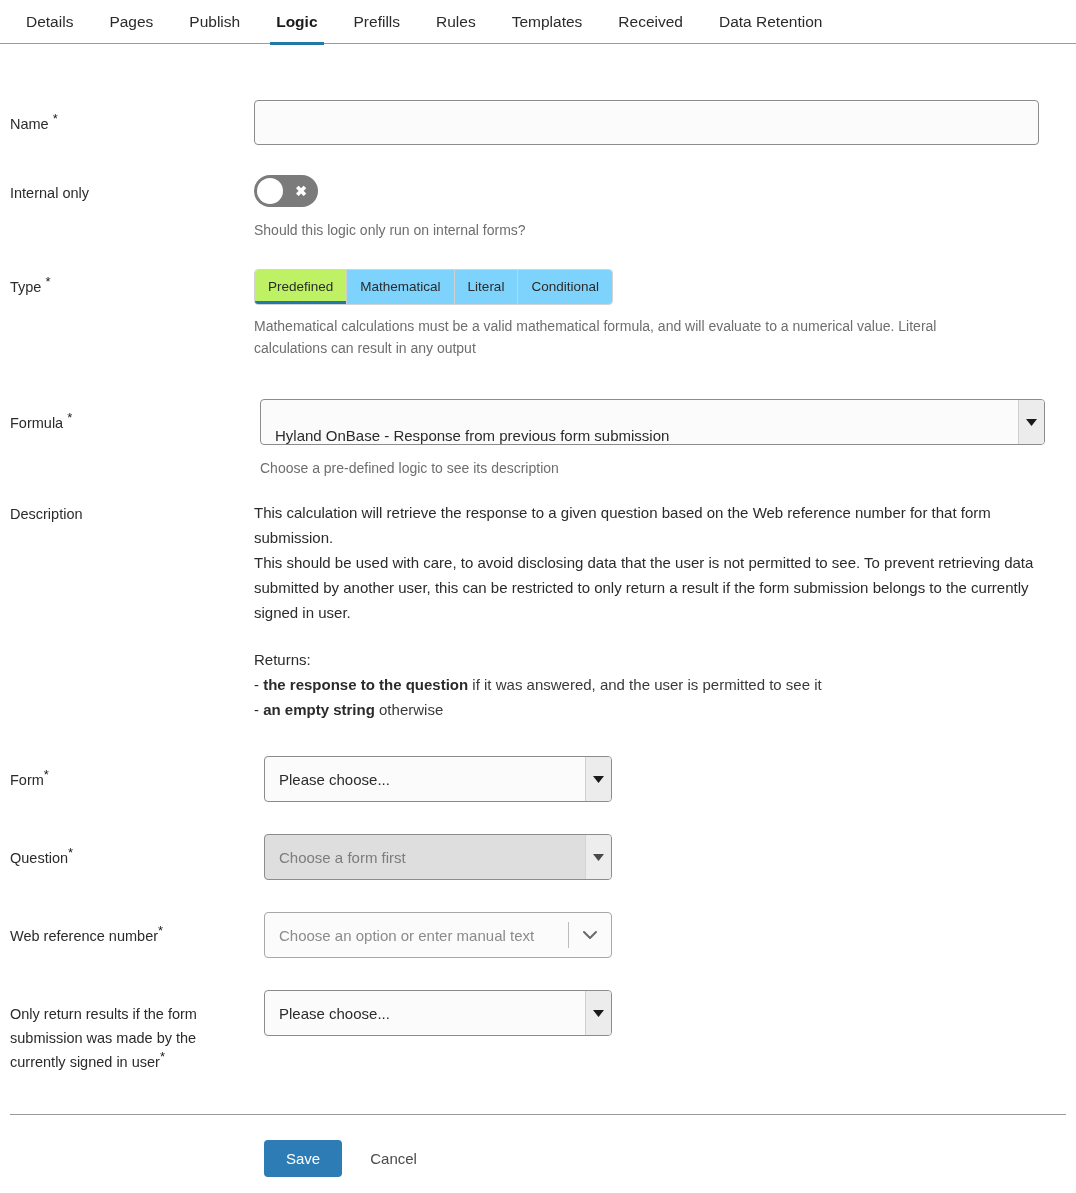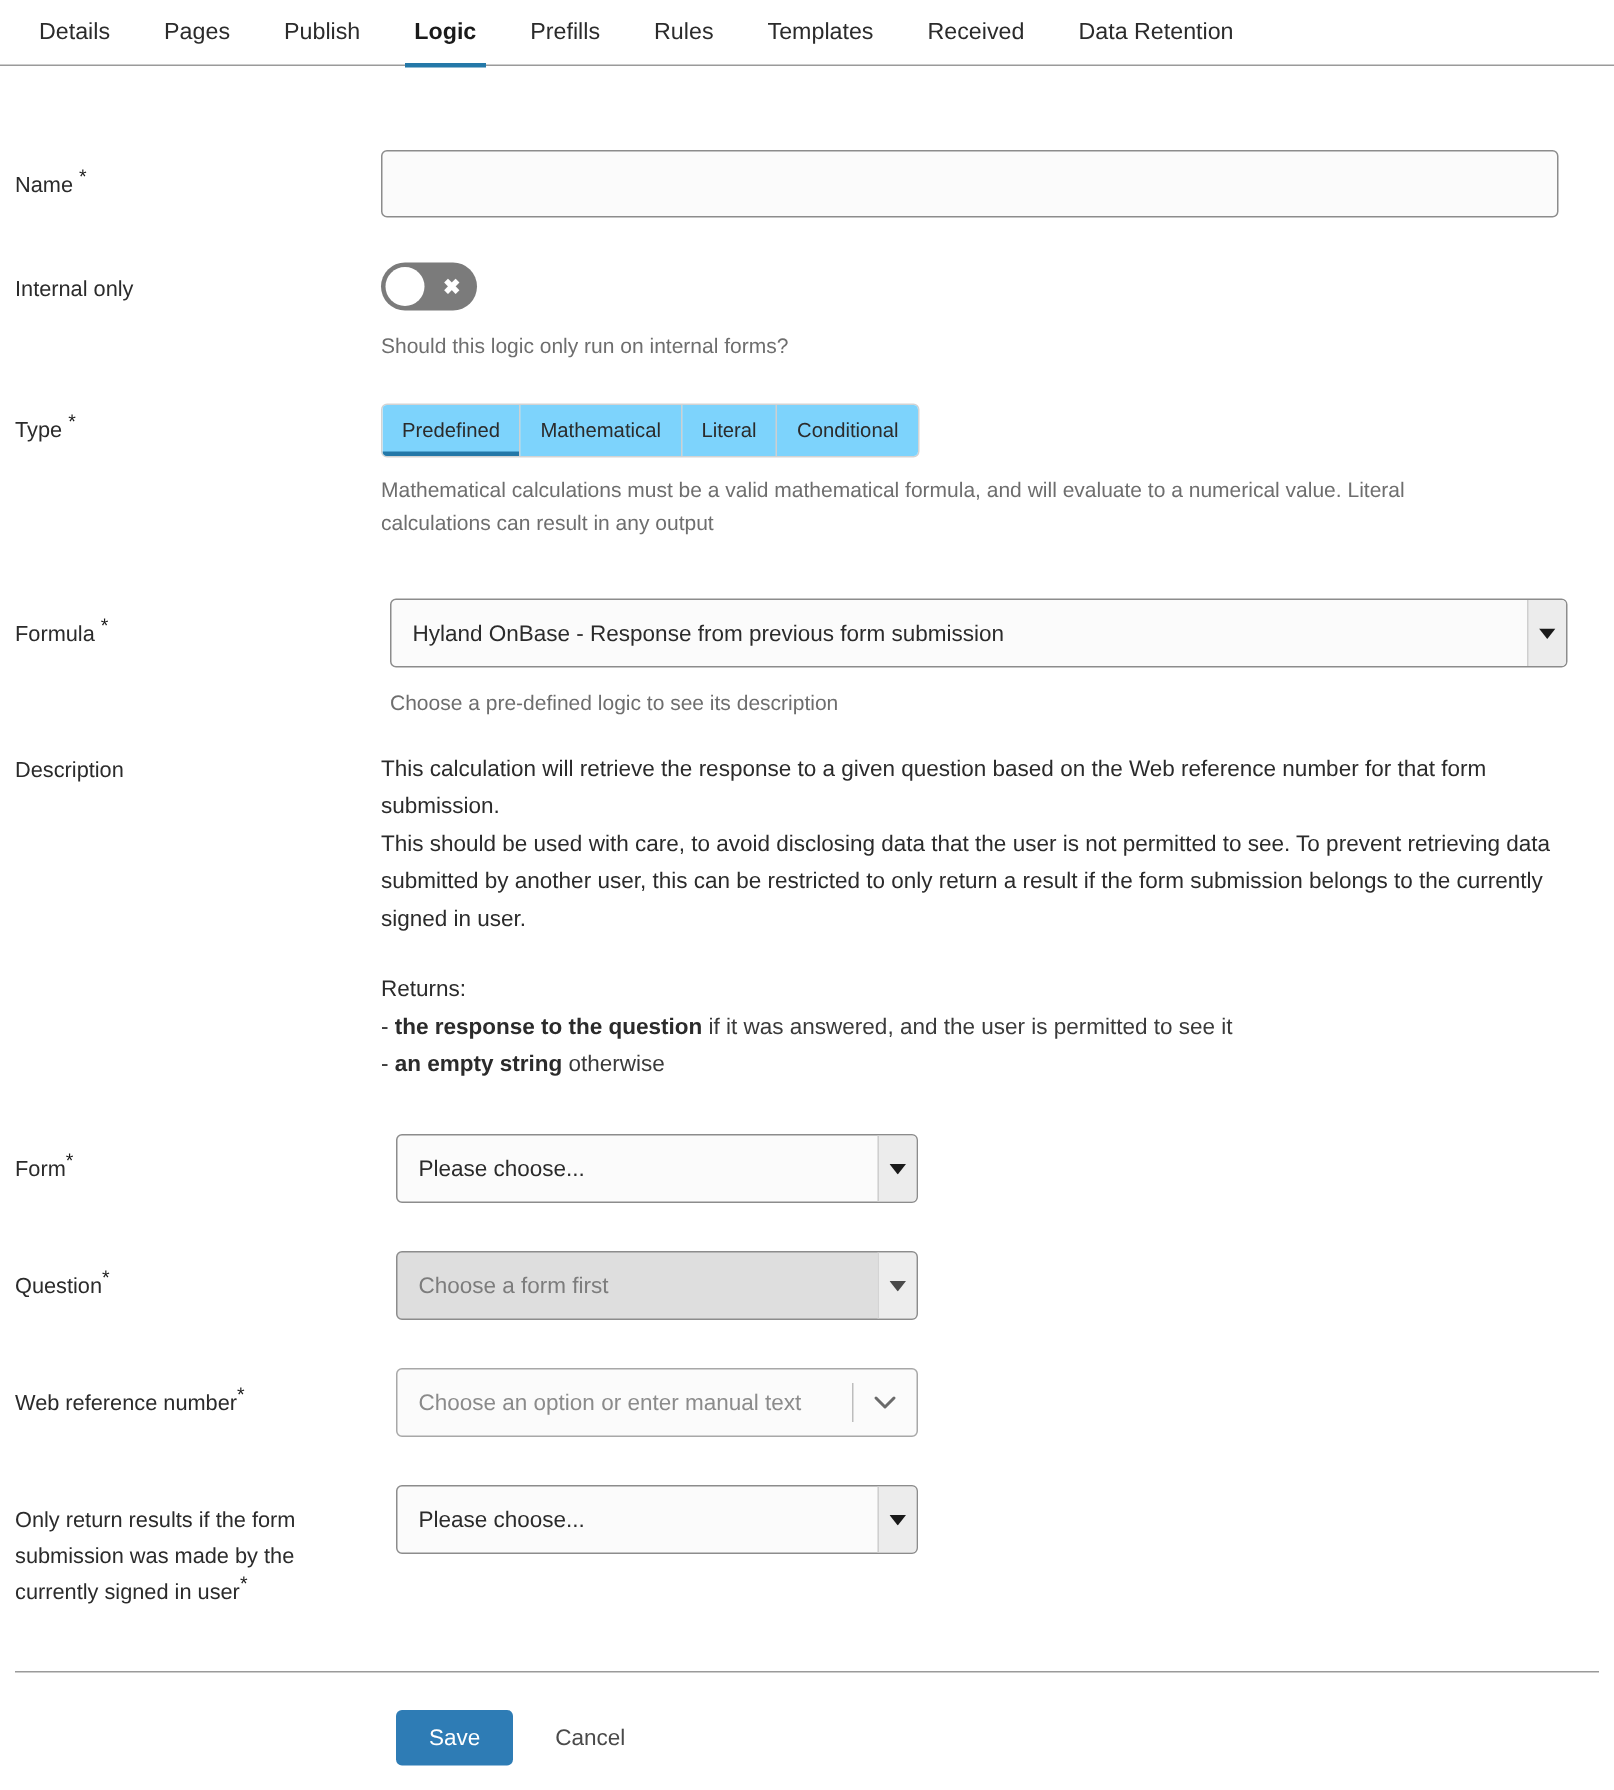--- a/index.html
+++ b/index.html
@@ -124,21 +124,21 @@
     background: #7dd3fc;
     padding: 0 13px;
     height: 34px;
     line-height: 34px;
     border-right: 1px solid #cfcfcf;
     cursor: pointer;
     white-space: nowrap;
   }
   .seg-btn:last-child { border-right: none; }
   .seg-btn.selected {
-    background: #7dd3fc;
+    background: #bef264;
   }
   .seg-btn.selected::after {
     content: "";
     position: absolute;
     left: 0; right: 0; bottom: 0;
     height: 3px;
     background: #2478a8;
   }
 
   
@@ -171,21 +171,21 @@
     align-items: center;
     justify-content: center;
   }
   .select .sel-arrow svg { display: block; }
   .select.disabled {
     background: #dedede;
   }
   .select.disabled .sel-text { color: #7c7c7c; }
   .select.disabled .sel-arrow { background: #ededed; border-left: 1px solid #d4d4d4; }
 
-  .select.wide { width: 785px; }
+  .select.wide { width: 785px; align-items: flex-end; }
   .select.mid  { width: 348px; }
 
   
   .combo {
     position: relative;
     width: 348px;
     height: 46px;
     border: 1px solid #a8a8a8;
     border-radius: 4px;
     background: #fbfbfb;

